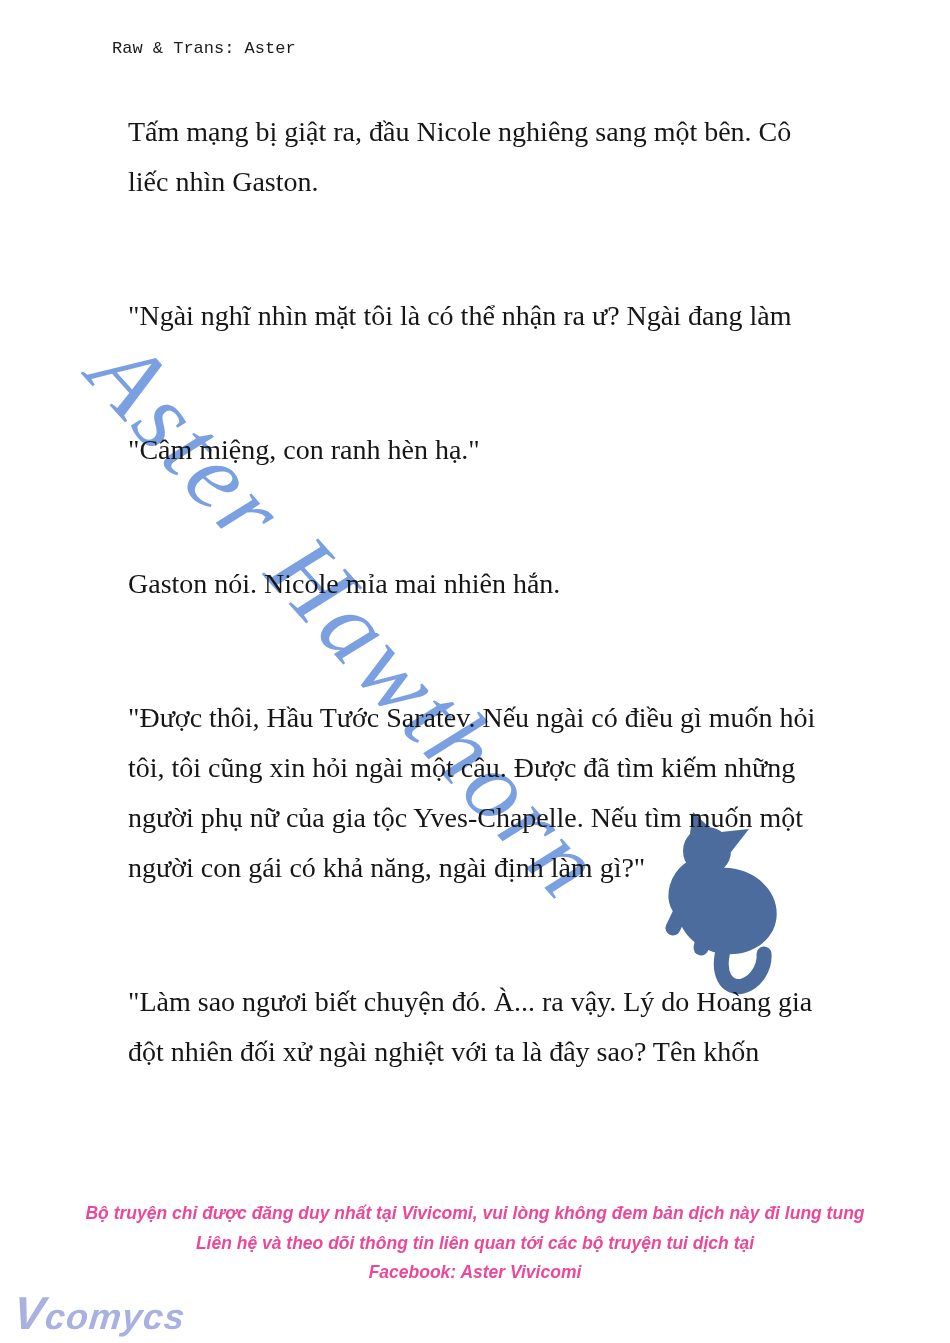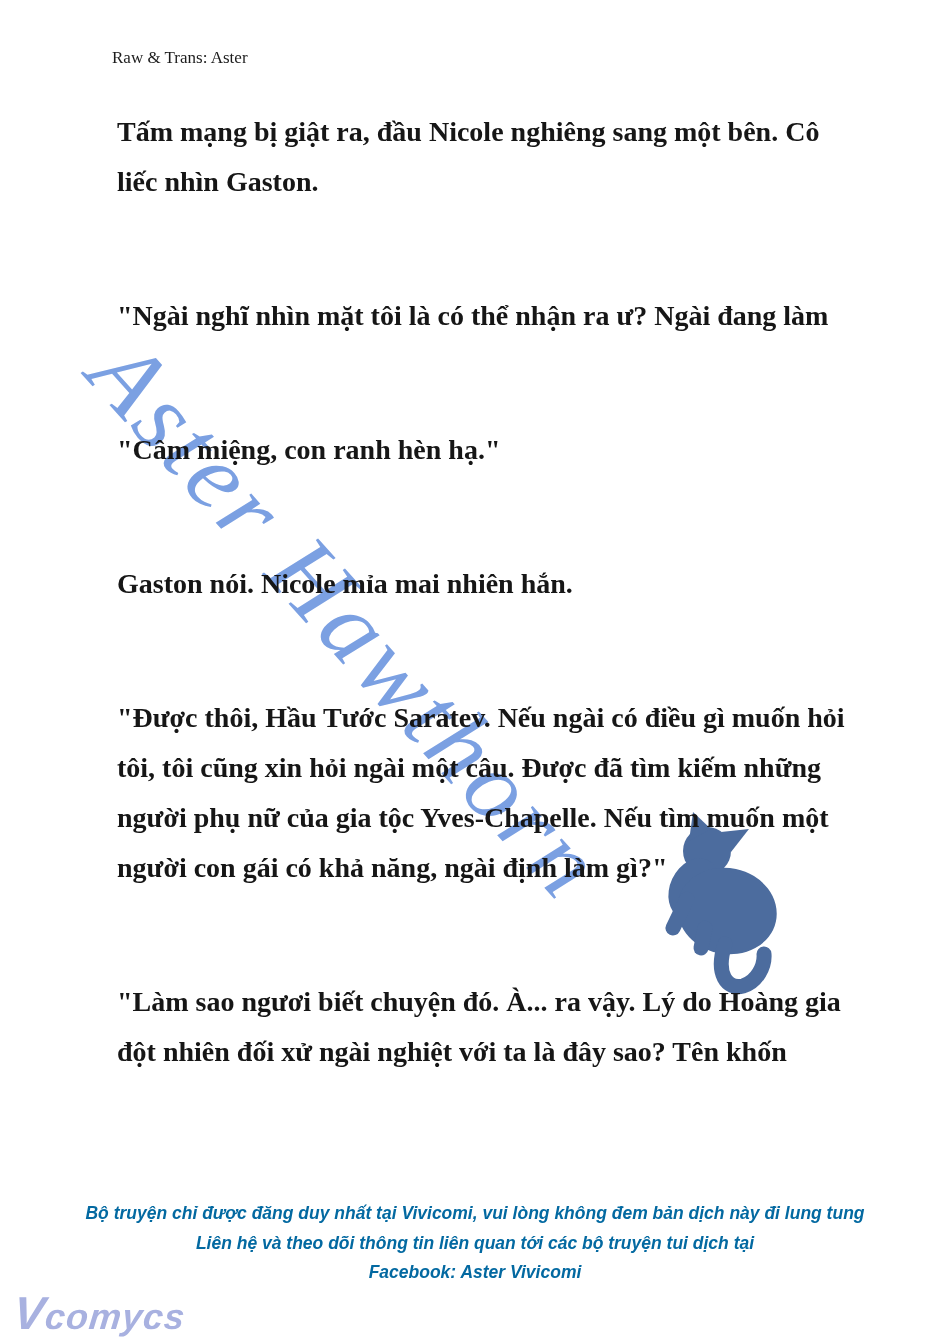--- a/index.html
+++ b/index.html
@@ -9,22 +9,22 @@
     height: 1343px;
     background: #ffffff;
     overflow: hidden;
     font-family: "Liberation Serif", serif;
   }
 
   
   .header-note {
     position: absolute;
     left: 112px;
-    top: 48px;
-    font-family: Liberation Serif, serif;
+    top: 39px;
+    font-family: Liberation Mono, monospace;
     font-size: 17px;
     color: #1c1c1c;
     z-index: 4;
   }
 
   
   .watermark {
     position: absolute;
     left: 152px;
     top: 316px;
@@ -50,36 +50,36 @@
   
   .content {
     position: absolute;
     left: 113px;
     top: 107px;
     width: 730px;
     color: #161616;
     font-size: 28px;
     z-index: 3;
   }
-  .para { margin: 0 0 84px 4px; font-weight: bold; }
+  .para { margin: 0 0 84px 15px; }
   .line { line-height: 50px; white-space: nowrap; }
 
   
   .footer {
     position: absolute;
     left: 0;
     top: 1199px;
     width: 100%;
     text-align: center;
     font-family: "Liberation Sans", sans-serif;
     font-weight: bold;
     font-style: italic;
     font-size: 17.5px;
     line-height: 29.5px;
-    color: #0369a1;
+    color: #ec4899;
     z-index: 4;
   }
 
   
   .logo {
     position: absolute;
     left: 14px;
     top: 1286px;
     display: block;
     font-family: "Liberation Sans", sans-serif;

